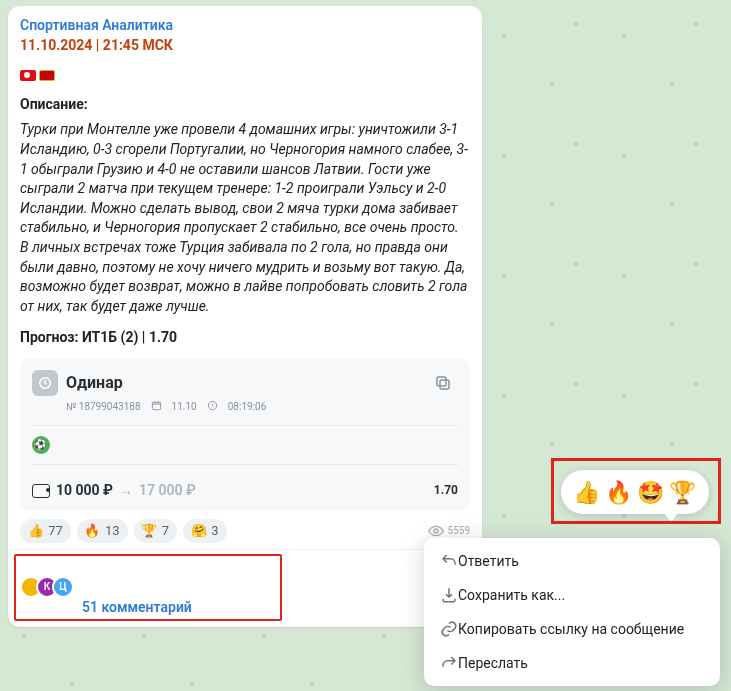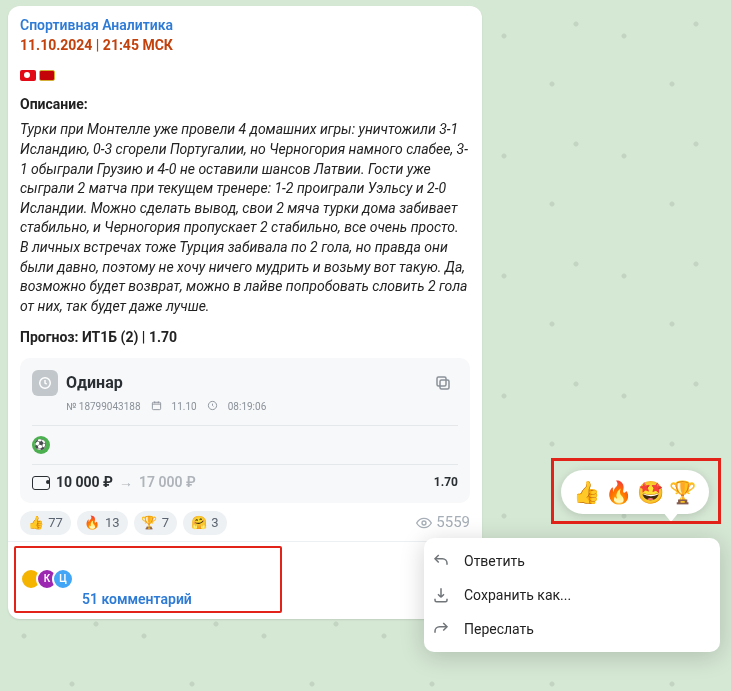--- a/index.html
+++ b/index.html
@@ -67,36 +67,36 @@
   .ball-icon {
     width: 18px; height: 18px; border-radius: 50%; background: #4caf50;
     display: flex; align-items: center; justify-content: center;
     font-size: 10px; color: #fff; flex-shrink: 0; margin-top: 2px;
   }
   .bet-match-body { flex: 1; }
   .bet-match-dt { font-size: 12px; color: #6a7178; }
   .bet-match-teams { font-size: 13px; color: #6a7178; margin-top: 2px;}
   .bet-pick { font-weight: 700; font-size: 16px; color: #2a2f33; margin-top: 4px; }
   .bet-bottom {
-    border-top: 1px solid #e5e8eb; margin-top: 10px; padding-top: 8px;
+    border-top: 1px solid #e5e8eb; margin-top: 10px; padding-top: 16px;
     display: flex; align-items: center; justify-content: space-between;
   }
   .stake { display: flex; align-items: center; gap: 6px; font-weight: 700; color: #2a2f33; font-size: 14px;}
   .stake .arrow { color: #aeb4ba; }
   .stake .win { color: #aeb4ba; font-weight: 600; }
   .odds { font-weight: 700; font-size: 12px; color: #2a2f33; }
   .wallet-icon { width: 18px; height: 14px; border: 1.5px solid #2a2f33; border-radius: 3px; position: relative; }
   .wallet-icon::after { content:""; position:absolute; right:-1px; top:3px; width:4px; height:4px; background:#2a2f33; border-radius:50%;}
   .reactions-row { display: flex; gap: 6px; align-items: center; margin-top: 4px;}
   .reaction {
     display: inline-flex; align-items: center; gap: 4px;
     background: #eef1f3; border-radius: 12px;
     padding: 3px 8px; font-size: 13px; color: #5a6470;
   }
-  .views { margin-left: auto; display: flex; align-items: center; gap: 4px; color: #a5adb6; font-size: 15px;}
+  .views { margin-left: auto; display: flex; align-items: center; gap: 4px; color: #a5adb6; font-size: 10px;}
   .comments {
     border-top: 1px solid #edf0f2;
     margin: 6px -12px 0 -12px;
     padding: 8px 12px 6px 12px;
     display: flex; align-items: center; gap: 8px;
     position: relative;
   }
   .comments-highlight {
     position: absolute; left: 6px; top: 4px; right: 200px; bottom: 2px;
     border: 2px solid #e2231a; border-radius: 2px; pointer-events: none;
@@ -129,22 +129,22 @@
   .context-menu {
     position: absolute;
     left: 424px; top: 538px;
     width: 296px;
     background: #fff;
     border-radius: 10px;
     box-shadow: 0 4px 24px rgba(0,0,0,0.18);
     padding: 6px 0;
   }
   .menu-item {
-    display: flex; align-items: center; gap: 14px;
-    padding: 8px 8px;
+    display: flex; align-items: center; 
+    padding: 8px 16px;
     font-size: 14px; color: #222;
   }
   .menu-icon { width: 18px; height: 18px; color: #707579; flex-shrink: 0; display:flex; align-items:center; justify-content:center;}
 </style>
 </head>
 <body>
 
 <div class="pattern"></div>
 
 <div class="message">
@@ -270,20 +270,29 @@
         <svg width="18" height="18" viewBox="0 0 24 24" fill="none" stroke="currentColor" stroke-width="2">
           <path d="M12 3v12m0 0l-4-4m4 4l4-4"></path>
           <path d="M4 17v2a2 2 0 002 2h12a2 2 0 002-2v-2"></path>
         </svg>
       </span>
     <span>Сохранить как...</span>
   </div>
   <div class="menu-item">
     <span class="menu-icon">
         <svg width="18" height="18" viewBox="0 0 24 24" fill="none" stroke="currentColor" stroke-width="2">
+          <path d="M10 14a5 5 0 007 0l3-3a5 5 0 00-7-7l-1 1"></path>
+          <path d="M14 10a5 5 0 00-7 0l-3 3a5 5 0 007 7l1-1"></path>
+        </svg>
+      </span>
+    <span>Копировать ссылку на сообщение</span>
+  </div>
+  <div class="menu-item">
+    <span class="menu-icon">
+        <svg width="18" height="18" viewBox="0 0 24 24" fill="none" stroke="currentColor" stroke-width="2">
           <path d="M15 14l5-5-5-5"></path>
           <path d="M20 9H10a6 6 0 00-6 6v2"></path>
         </svg>
       </span>
     <span>Переслать</span>
   </div>
 
 </div>
 
 </body></html>

